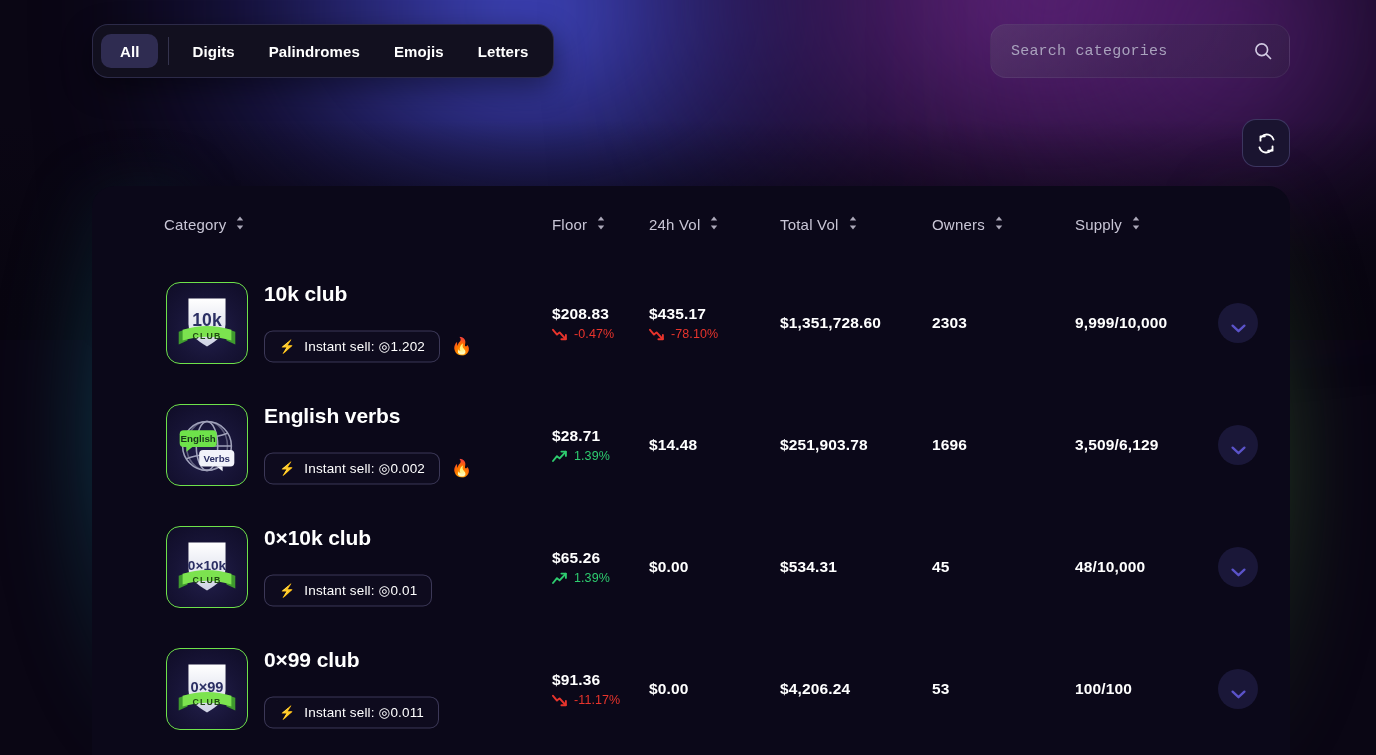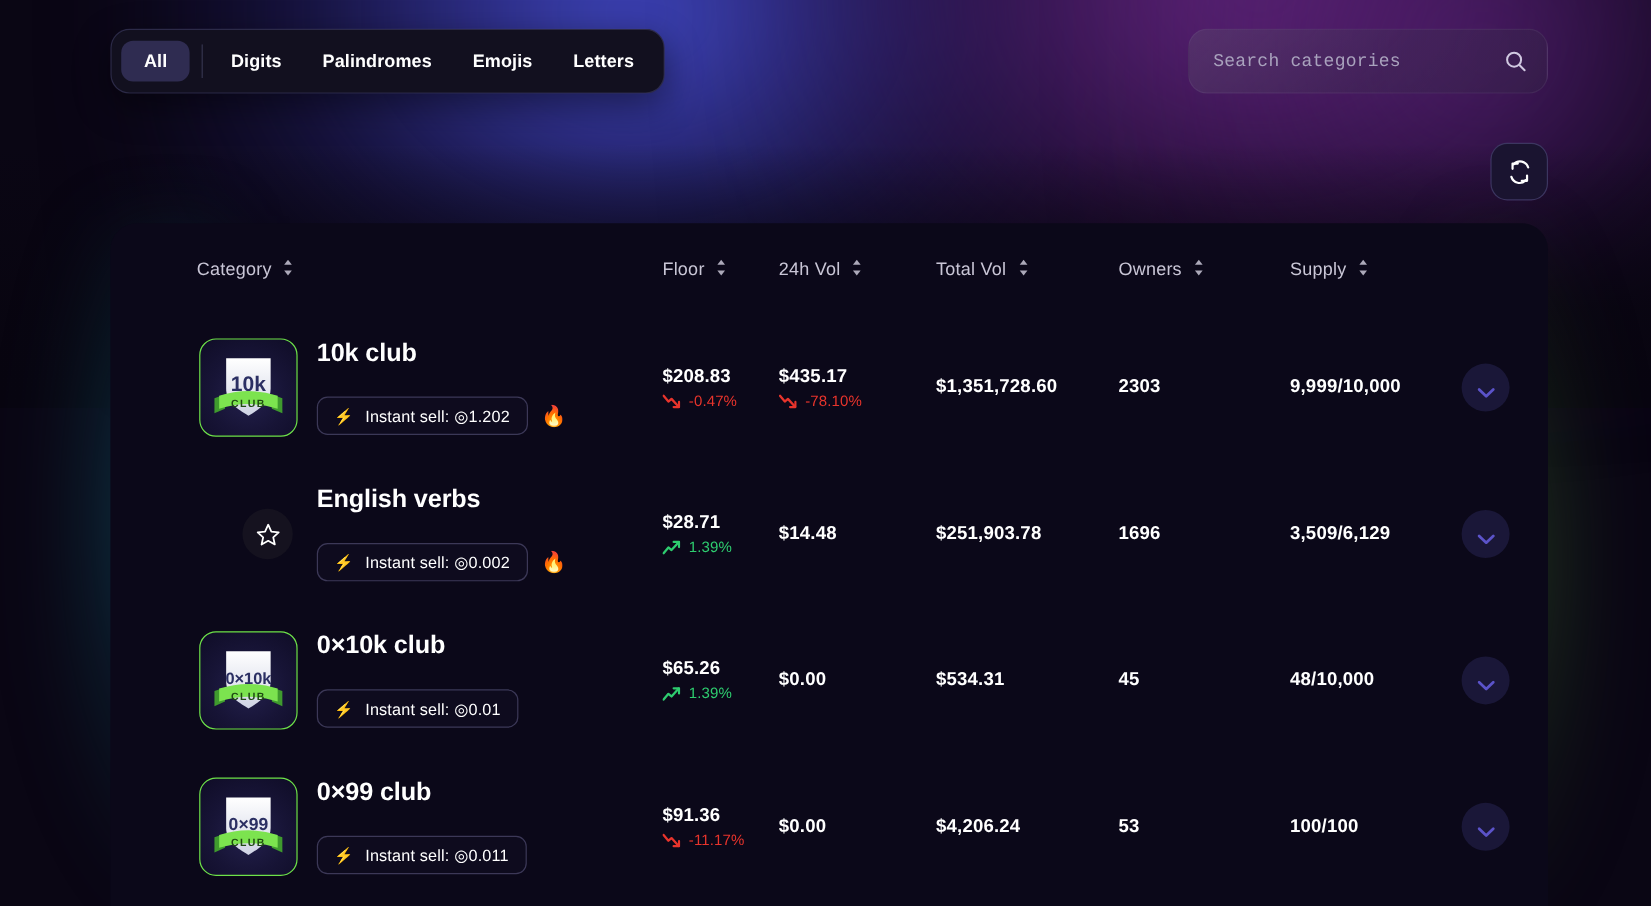--- a/index.html
+++ b/index.html
@@ -472,20 +472,42 @@
                 <polyline points="1.6,1.6 7.5,7.2 13.4,1.6"></polyline>
               </svg></span>
           </div>
         </div>
         <div class="row">
           <div class="star-btn">
             <span class="star-icon"><svg viewBox="0 0 24 24" fill="none" stroke="#ffffff" stroke-width="1.7" stroke-linejoin="round">
                 <polygon points="12,2.6 15,9.2 22,9.9 16.8,14.6 18.3,21.4 12,17.9 5.7,21.4 7.2,14.6 2,9.9 9,9.2"></polygon>
               </svg></span>
           </div>
+          <div class="badge">
+            <svg viewBox="0 0 82 82">
+              <g stroke="#b9bbd2" stroke-width="1.6" fill="none" opacity="0.85">
+                <circle cx="41" cy="42" r="25"></circle>
+                <ellipse cx="41" cy="42" rx="11" ry="25"></ellipse>
+                <ellipse cx="41" cy="42" rx="21" ry="25" opacity="0.5"></ellipse>
+                <line x1="16" y1="42" x2="66" y2="42"></line>
+                <path d="M20 29 q21 8 42 0"></path>
+                <path d="M20 55 q21 -8 42 0"></path>
+              </g>
+              <g>
+                <rect x="13" y="26" width="38" height="17" rx="4" fill="#6ee24a"></rect>
+                <path d="M20 43 l0 5 l6 -5 Z" fill="#6ee24a"></path>
+                <text x="32" y="38" text-anchor="middle" font-family="Liberation Sans, sans-serif" font-size="10" font-weight="700" fill="#17361b">English</text>
+              </g>
+              <g>
+                <rect x="33" y="46" width="36" height="17" rx="4" fill="#f2f3fa"></rect>
+                <path d="M57 63 l0 5 l-6 -5 Z" fill="#f2f3fa"></path>
+                <text x="51" y="58" text-anchor="middle" font-family="Liberation Sans, sans-serif" font-size="10" font-weight="700" fill="#2b2f63">Verbs</text>
+              </g>
+            </svg>
+          </div>
           <div class="cat-block">
             <div class="cat-name">English verbs</div>
             <div class="pill-row">
               <div class="sell-pill">
                 <span class="bolt">⚡</span>
                 <span>Instant sell: ◎0.002</span>
               </div>
               <span class="fire">🔥</span>
             </div>
           </div>

